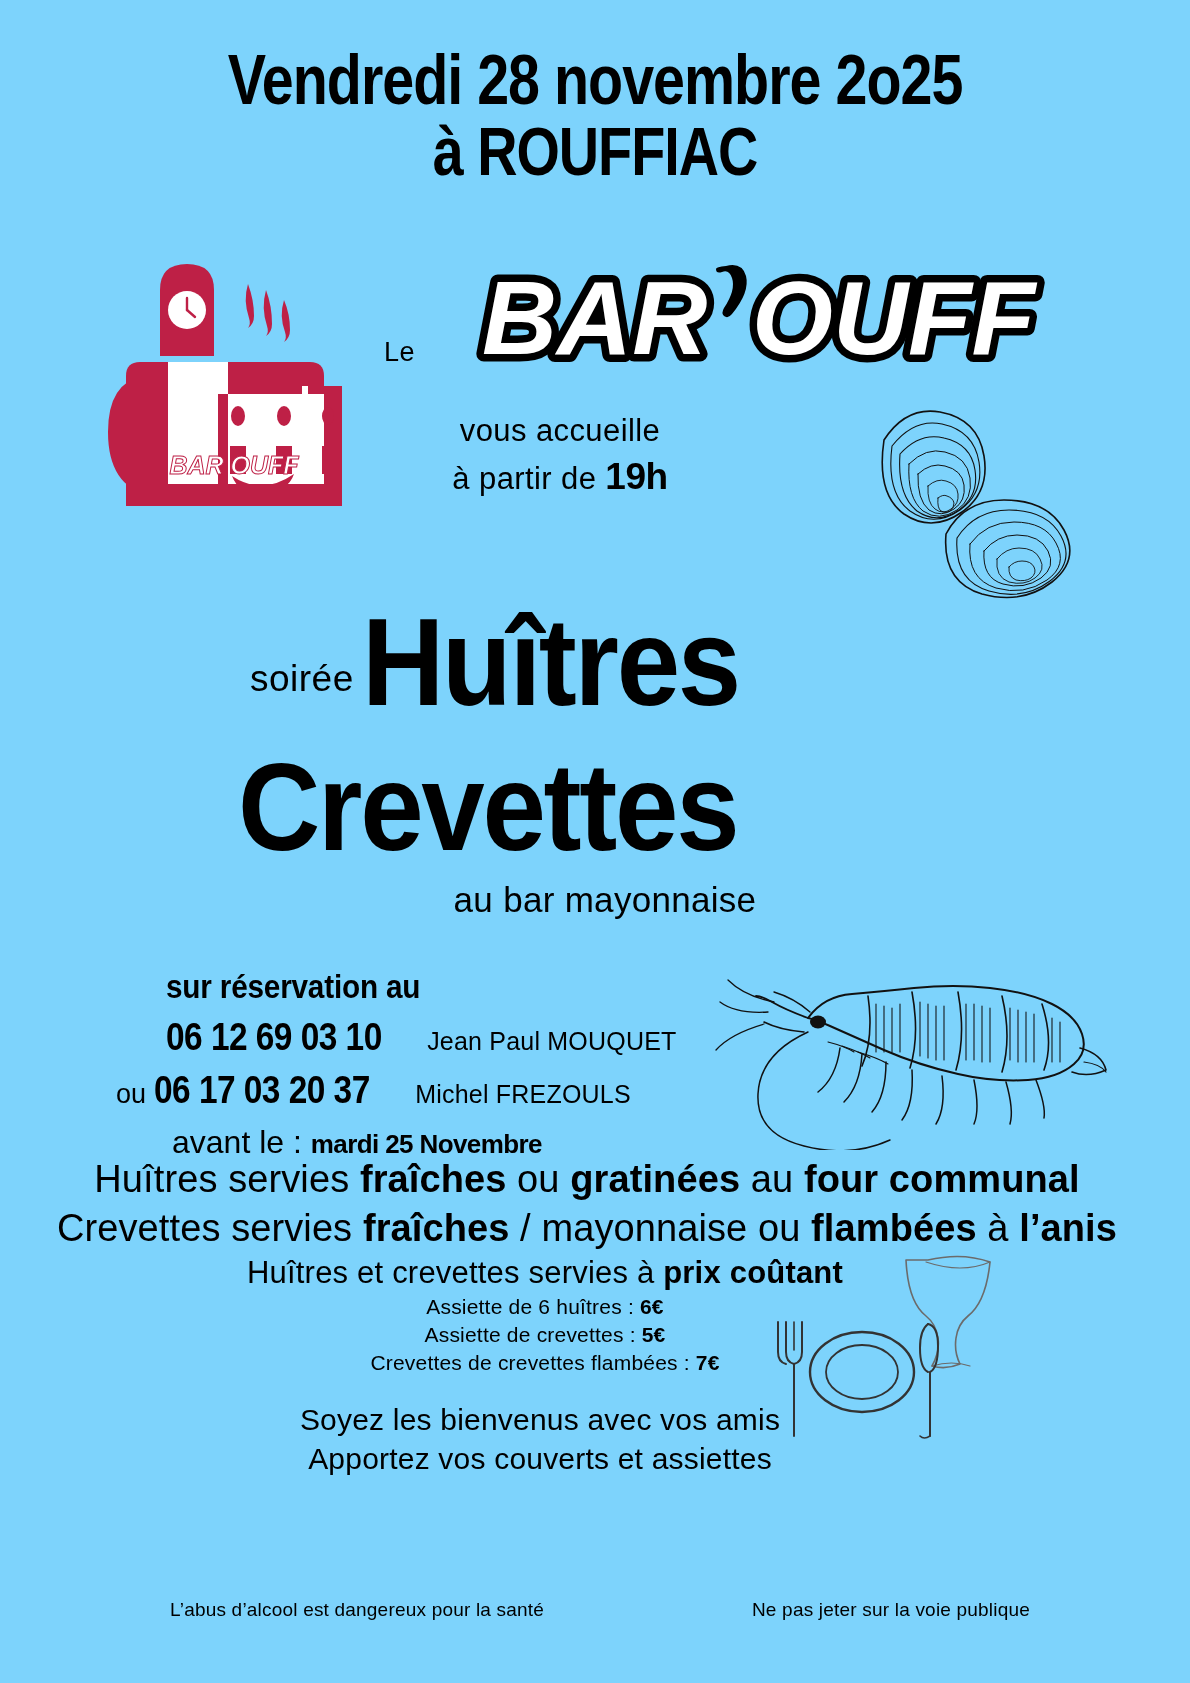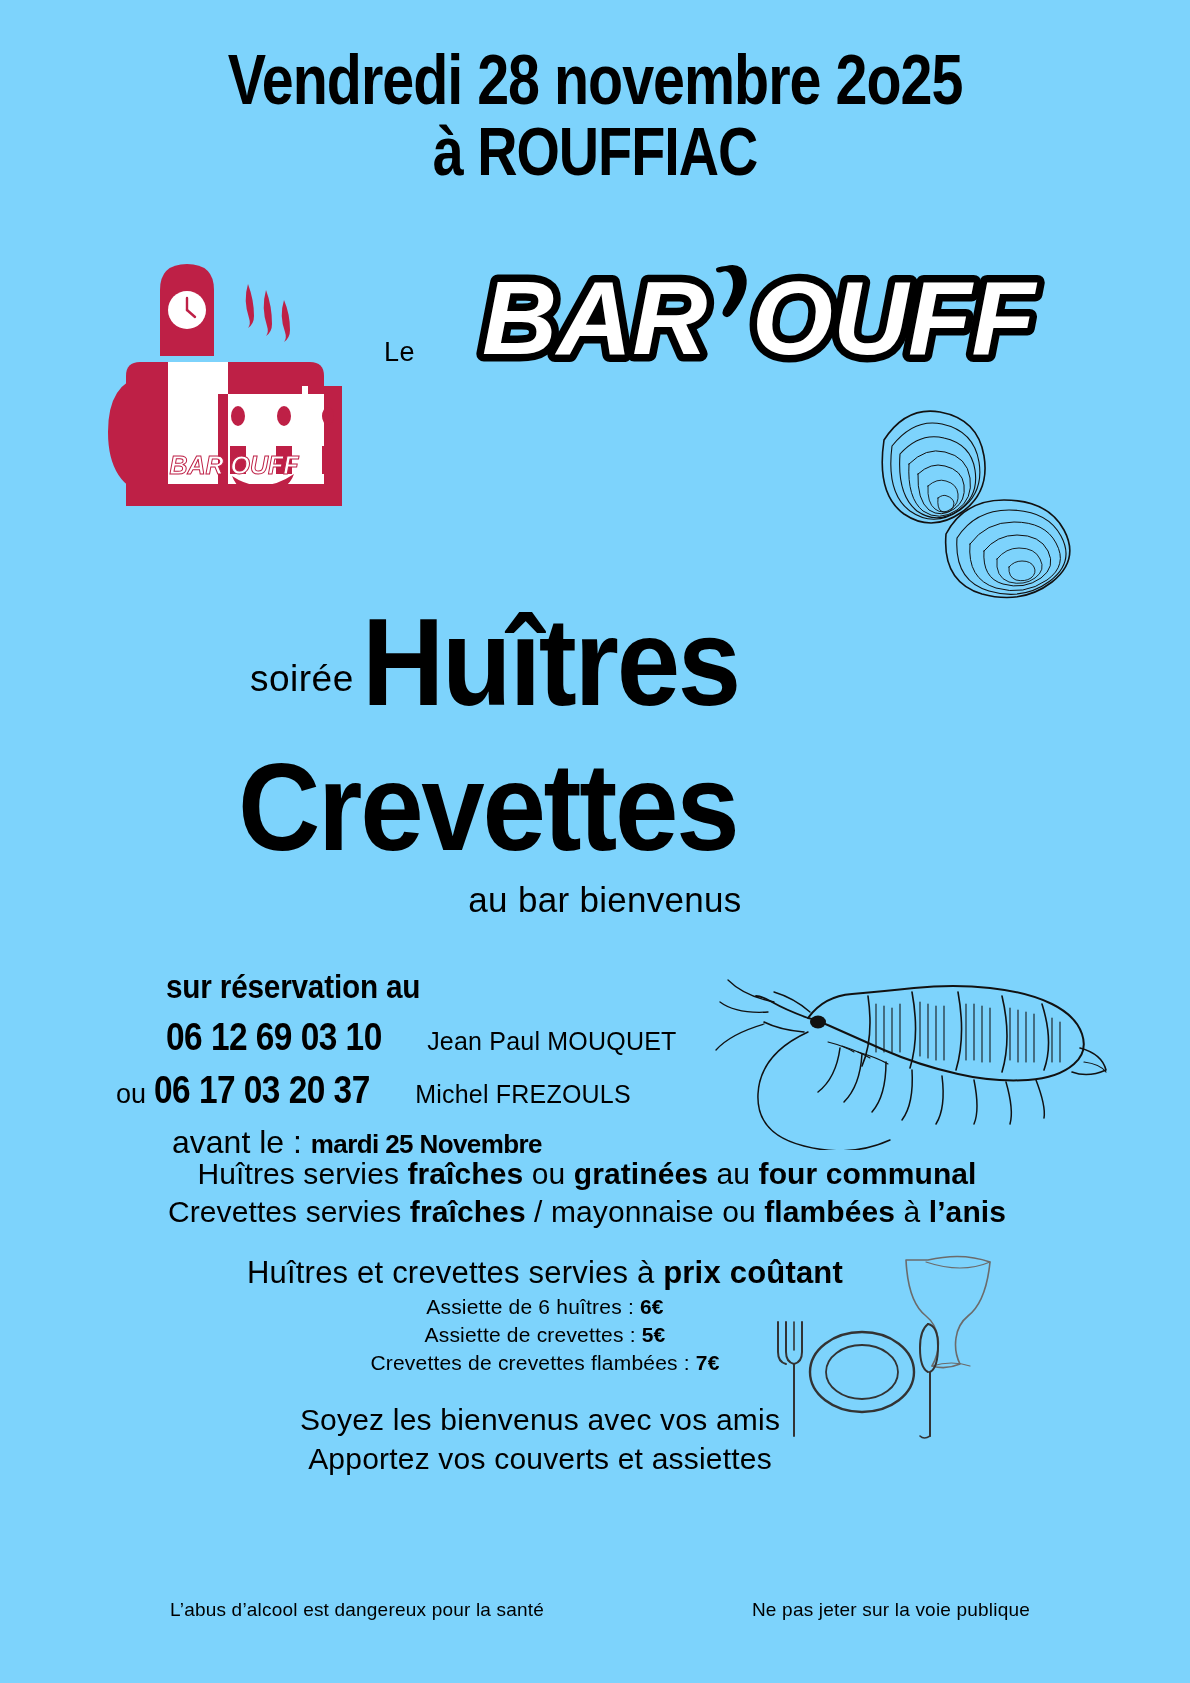--- a/index.html
+++ b/index.html
@@ -178,21 +178,21 @@
   #shrimp svg { display: block; width: 100%; height: 100%; }
 
   
   #serving-block {
     left: 0; right: 0; top: 1155px;
     text-align: center;
     line-height: 1.28;
     padding-right: 16px;
   }
   .serving-line {
-    font-size: 30px;
+    font-size: 38px;
     font-weight: 300;
     letter-spacing: 0.1px;
   }
   .serving-line b { font-weight: 700; }
 
   
   #price-block {
     left: 0; right: 0; top: 1255px;
     text-align: center;
     padding-right: 100px;
@@ -309,20 +309,26 @@
         <text x="6" y="96" fill="#FFFFFF" stroke="#000000" stroke-width="15" stroke-linejoin="round">BAR</text>
         <text x="6" y="96" fill="#FFFFFF">BAR</text>
         <text x="276" y="96" fill="#FFFFFF" stroke="#000000" stroke-width="15" stroke-linejoin="round">OUFF</text>
         <text x="276" y="96" fill="#FFFFFF">OUFF</text>
       </g>
 
       <path d="M250 8 q16 -4 20 10 q4 16 -14 38 q-4 5 -8 2 q-3 -3 0 -8 q12 -18 8 -30 q-3 -9 -10 -6 q-6 2 -6 -3 q0 -2 10 -3 z" fill="#000000"></path>
     </svg>
   </div>
 
+  <div class="abs" id="welcome-block">
+    <div id="welcome-line">vous accueille</div>
+    <div id="welcome-time-line">
+      <span>à partir de </span><b>19h</b>
+    </div>
+  </div>
 
   <div class="abs" id="oysters">
     <svg viewBox="0 0 260 215" xmlns="http://www.w3.org/2000/svg" aria-hidden="true">
       <g fill="none" stroke="#111111" stroke-width="1.6" stroke-linecap="round">
 
         <path d="M66 52 q22 -34 56 -28 q38 7 44 44 q6 36 -22 56 q-30 21 -58 2 q-28 -20 -20 -74 z"></path>
         <path d="M74 58 q22 -28 50 -22 q32 7 37 38 q5 31 -19 48 q-26 18 -50 1 q-24 -18 -18 -65 z" stroke-width="1.1"></path>
         <path d="M82 66 q20 -22 44 -16 q27 6 31 32 q4 26 -16 40 q-22 15 -42 1 q-20 -16 -17 -57 z" stroke-width="1.1"></path>
         <path d="M91 76 q17 -17 36 -12 q22 5 25 26 q3 21 -13 32 q-18 12 -34 1 q-16 -13 -14 -47 z" stroke-width="1"></path>
         <path d="M100 86 q13 -12 27 -8 q17 4 19 19 q2 16 -10 24 q-13 9 -25 1 q-12 -10 -11 -36 z" stroke-width="1"></path>
@@ -335,21 +341,21 @@
         <path d="M166 163 q13 -16 33 -16 q23 0 31 16 q8 16 -7 27 q-17 12 -38 6 q-21 -6 -19 -33 z" stroke-width="1"></path>
         <path d="M179 171 q9 -11 22 -11 q16 0 21 11 q6 11 -5 19 q-11 8 -26 4 q-14 -5 -12 -23 z" stroke-width="0.9"></path>
         <path d="M191 179 q5 -6 13 -6 q9 0 12 6 q3 6 -3 11 q-6 4 -15 2 q-8 -3 -7 -13 z" stroke-width="0.9"></path>
       </g>
     </svg>
   </div>
 
   <div class="abs" id="soiree-word">soirée</div>
   <div class="abs" id="title-huitres">Huîtres</div>
   <div class="abs" id="title-crevettes">Crevettes</div>
-  <div class="abs" id="subtitle-bar">au bar bienvenus</div>
+  <div class="abs" id="subtitle-bar">au bar mayonnaise</div>
 
   <div class="abs" id="shrimp">
     <svg viewBox="0 0 420 230" xmlns="http://www.w3.org/2000/svg" aria-hidden="true">
       <g fill="none" stroke="#111111" stroke-linecap="round" stroke-linejoin="round">
 
         <path d="M118 98 q16 -22 44 -24 q34 -3 62 -6 q40 -4 76 0 q38 4 62 16 q24 12 30 30 q6 18 -8 30 q-16 14 -46 16 q-36 2 -70 -6 q-40 -9 -74 -24 q-34 -15 -54 -24 q-16 -7 -22 -8 z" stroke-width="2"></path>
 
         <path d="M118 98 q-22 -8 -36 -16 q-10 -6 -16 -6" stroke-width="1.8"></path>
         <path d="M114 112 q-24 -2 -40 -10" stroke-width="1.6"></path>
         <path d="M120 92 q-16 -14 -36 -20" stroke-width="1.4"></path>

